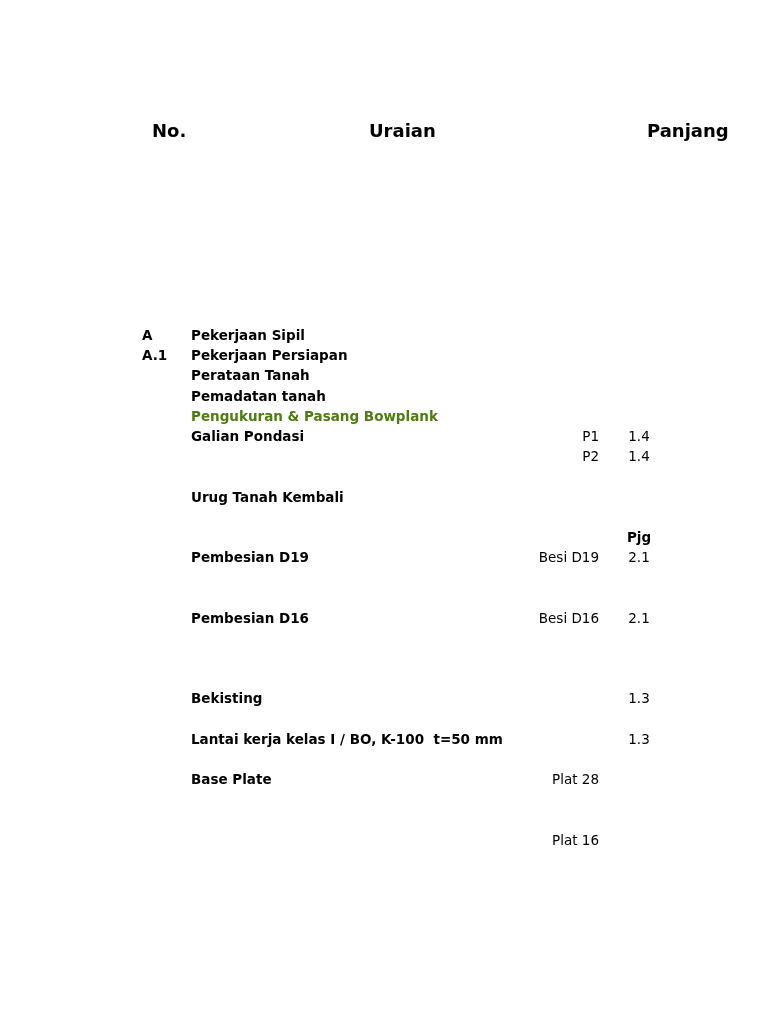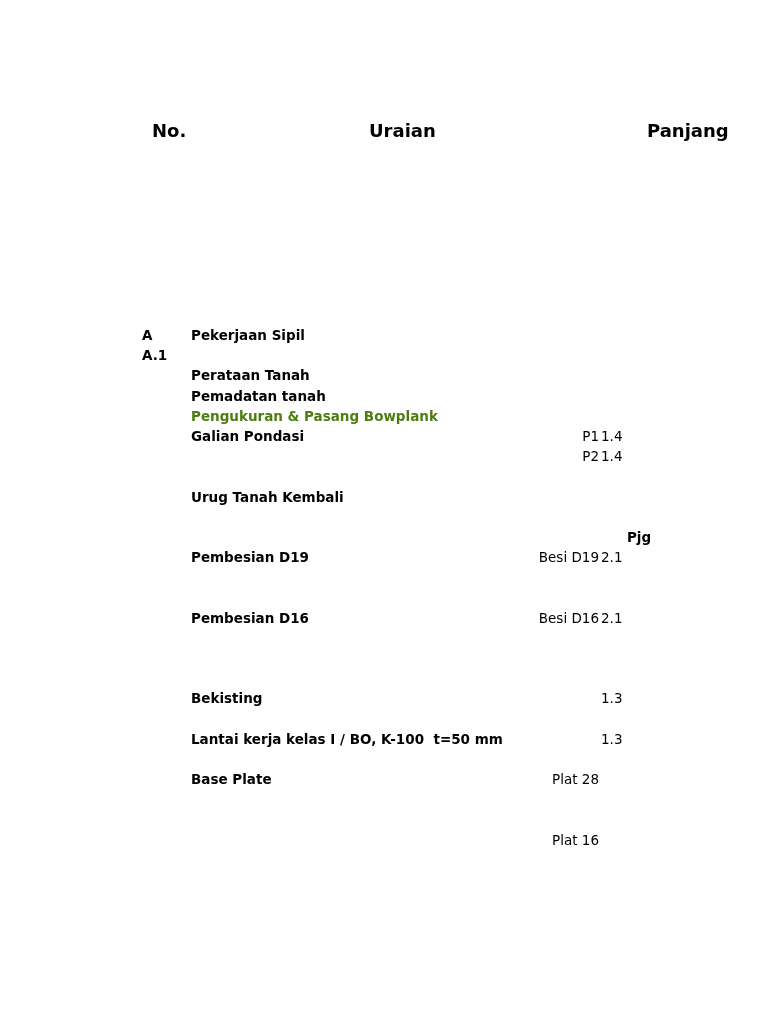--- a/index.html
+++ b/index.html
@@ -47,21 +47,21 @@
     line-height: 20.2px;
   }
   .cell {
     position: absolute;
     top: 0;
     white-space: pre;
   }
   .c-no  { left: 142px; font-weight: bold; }
   .c-ur  { left: 191px; font-weight: bold; }
   .c-ref { left: 470px; width: 129px; text-align: right; }
-  .c-val { left: 601px; width: 76px;  text-align: left; }
+  .c-val { left: 601px; width: 76px;  text-align: center; }
   .row.bold .c-ur { font-weight: bold; }
   .c-val.center   { text-align: center; }
   .c-val.boldv    { font-weight: bold; }
 </style>
 </head>
 <body>
 
 <div class="page">
 
   <div class="hdr">
@@ -70,20 +70,21 @@
     <span class="h-panjang">Panjang</span>
   </div>
 
   <div class="rows" id="rows">
       <div class="row bold">
         <span class="cell c-no">A</span>
         <span class="cell c-ur">Pekerjaan Sipil</span>
       </div>
       <div class="row bold">
         <span class="cell c-no">A.1</span>
+        <span class="cell c-ur">Pekerjaan Persiapan</span>
       </div>
       <div class="row">
         <span class="cell c-ur">Perataan Tanah</span>
       </div>
       <div class="row">
         <span class="cell c-ur">Pemadatan tanah</span>
       </div>
       <div class="row">
         <span class="cell c-ur" style="color: #4d7c0f;">Pengukuran &amp; Pasang Bowplank</span>
       </div>

